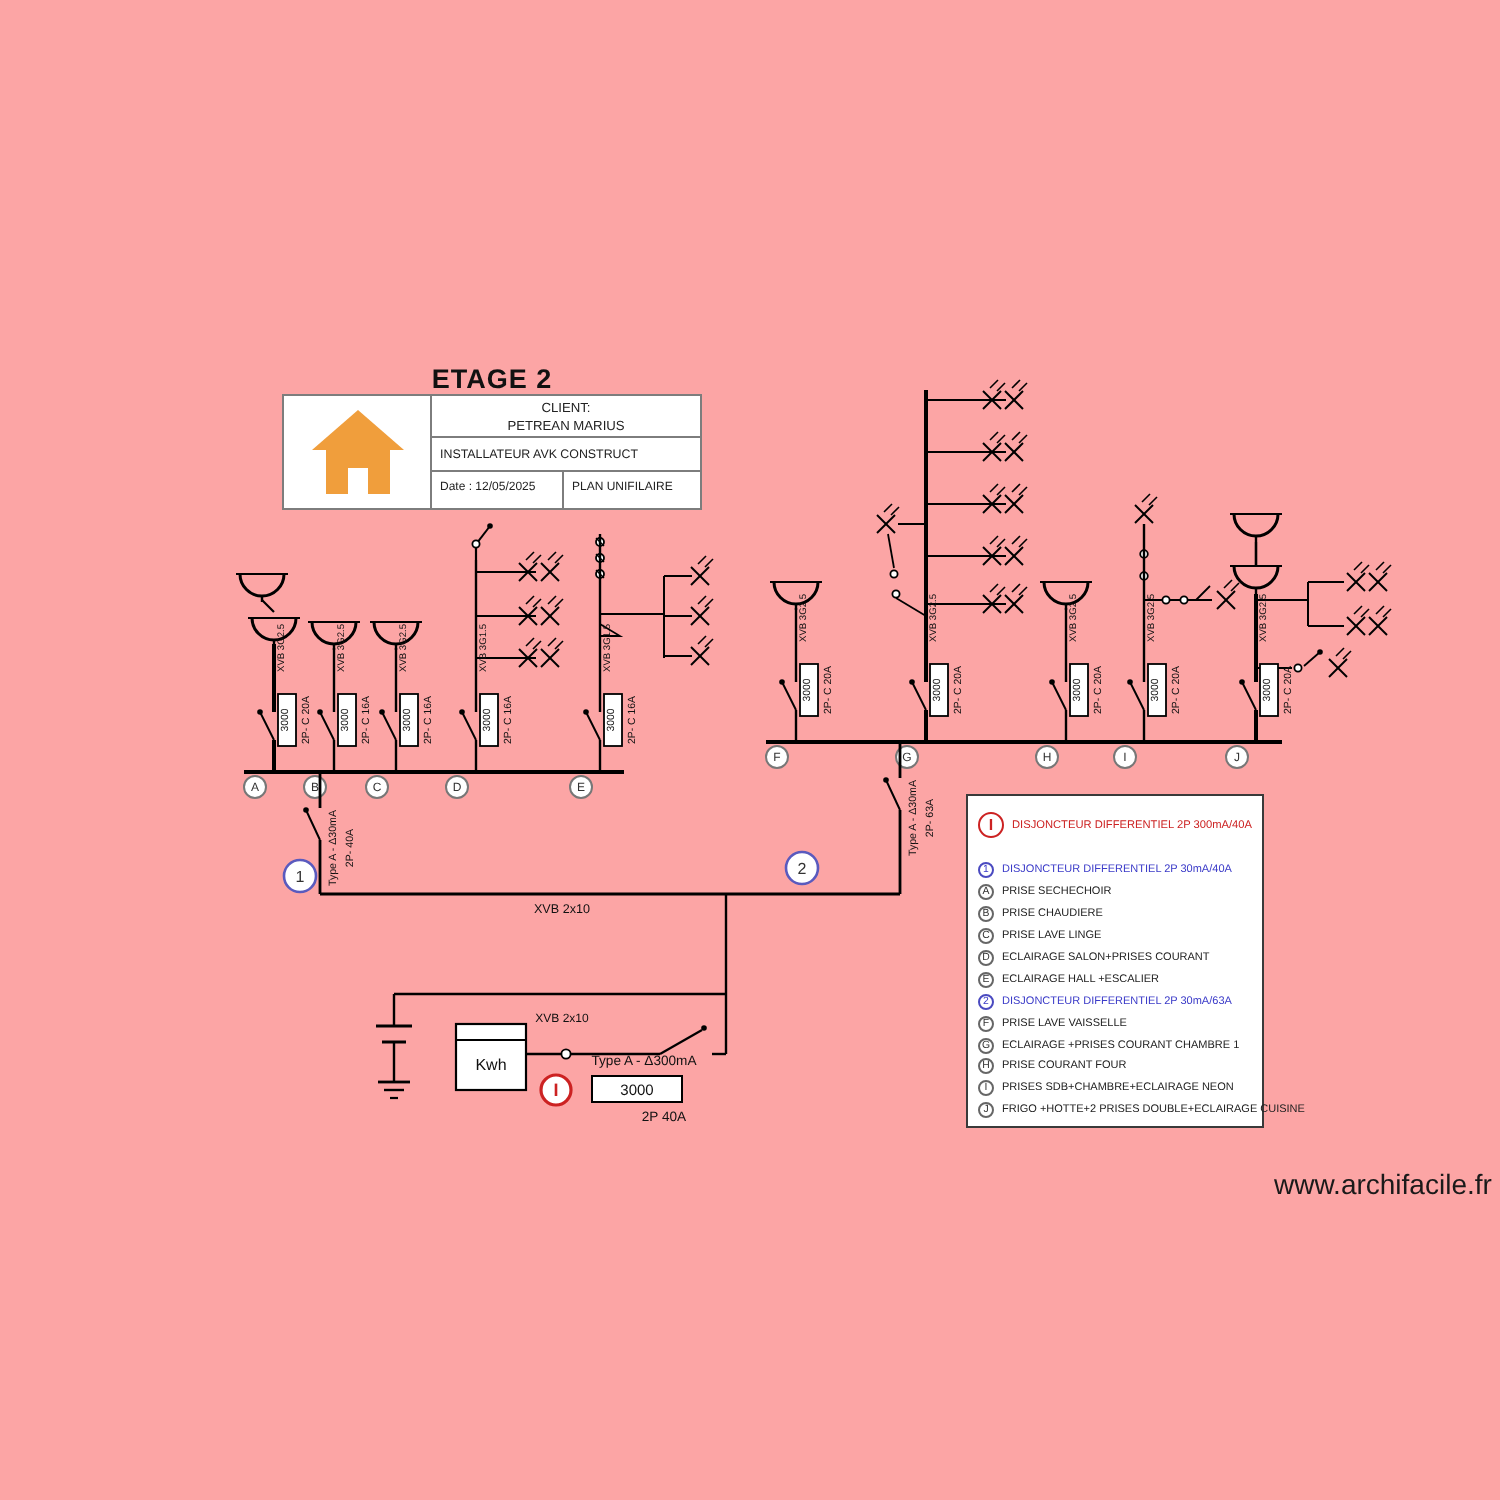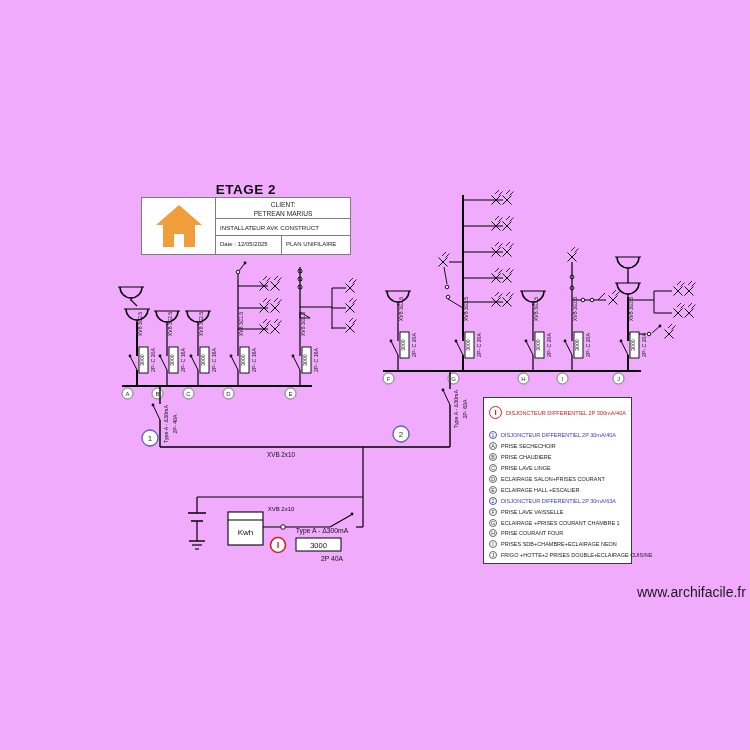--- a/index.html
+++ b/index.html
@@ -1,17 +1,17 @@
 <!DOCTYPE html>
 <html><head>
 <meta charset="utf-8">
 <style>
   * { box-sizing: border-box; margin: 0; padding: 0; }
   html,body { width:750px; height:750px; background:#fff; font-family:"Liberation Sans",sans-serif; overflow:hidden; }
-  .page { position:relative; width:750px; height:750px; background:#f0abfc; }
+  .page { position:relative; width:750px; height:750px; background:#fca5a5; }
   .etage-title { position:absolute; left:140px; top:182px; width:212px; text-align:center;
                  font-size:13.5px; font-weight:bold; color:#111; letter-spacing:0.5px; }
   .tblock { position:absolute; left:141px; top:197px; width:210px; height:58px;
             border:1px solid #7d7d7d; display:flex; background:#fff; }
   .tb-house { width:74px; border-right:1px solid #7d7d7d; display:flex; align-items:center; justify-content:center; }
   .tb-right { flex:1; display:flex; flex-direction:column; }
   .tb-client { height:21px; border-bottom:1px solid #7d7d7d; text-align:center; font-size:6.6px; color:#222; padding-top:3px; line-height:1.3; }
   .tb-installer { height:17px; border-bottom:1px solid #7d7d7d; font-size:6.2px; color:#222; padding:5px 0 0 4px; }
   .tb-bottom { flex:1; display:flex; }
   .tb-date { width:66px; border-right:1px solid #7d7d7d; font-size:6px; color:#222; padding:5px 0 0 4px; }

